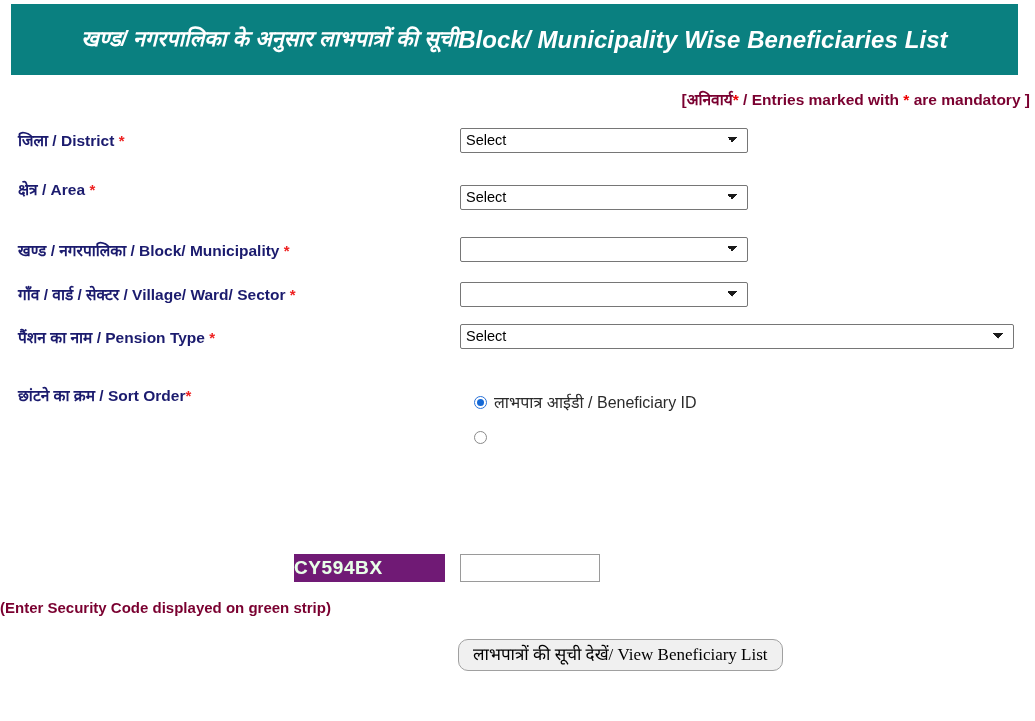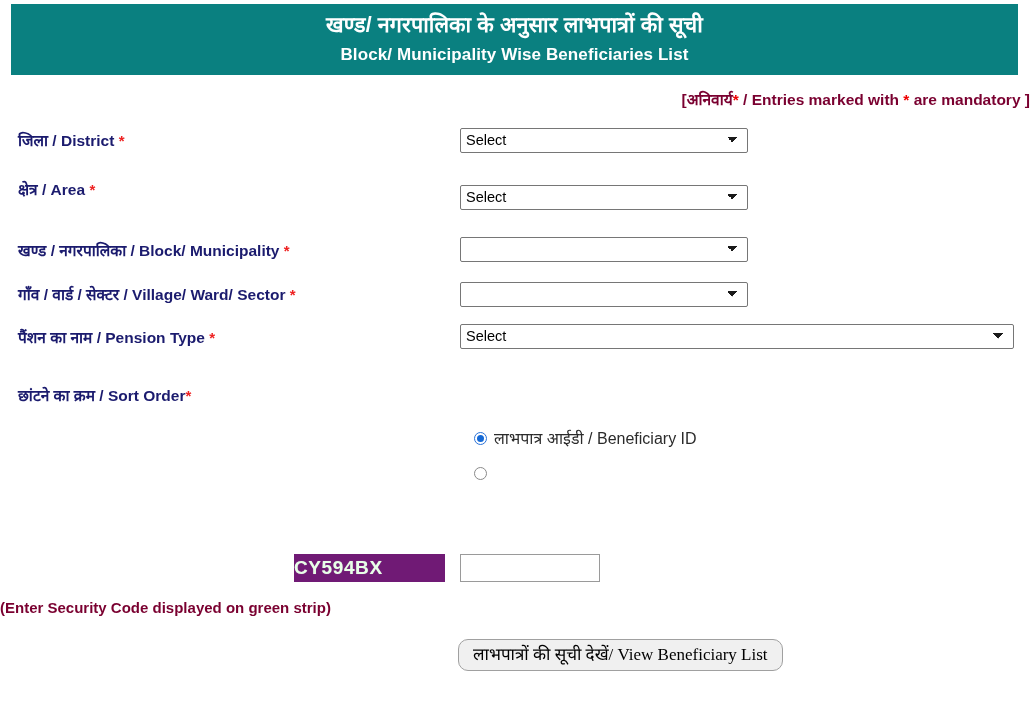--- a/index.html
+++ b/index.html
@@ -19,35 +19,35 @@
 
   
   .banner {
     position: absolute;
     left: 11px;
     top: 4px;
     width: 1007px;
     height: 71px;
     background: #0a8080;
     display: flex;
-    flex-direction: column;
     align-items: center;
     justify-content: center;
     box-sizing: border-box;
+    font-style: italic;
   }
   .banner-line {
     color: #ffffff;
     font-weight: bold;
     font-size: 21px;
     line-height: 29px;
     letter-spacing: 0.1px;
     white-space: nowrap;
   }
   .banner-line.hi { font-size: 21.5px; }
-  .banner-line.en { font-size: 17px; }
+  .banner-line.en { font-size: 24px; }
 
   
   .mandatory-note {
     position: absolute;
     left: 0;
     top: 88px;
     width: 1030px;
     text-align: right;
     font-size: 15.5px;
     font-weight: bold;
@@ -105,21 +105,20 @@
     background-size: 5.5px 5.5px, 5.5px 5.5px;
     background-repeat: no-repeat;
     line-height: 21px;
   }
 
   
   .radio-group {
     position: absolute;
     left: 474px;
     top: 390px;
-    margin-top: 36px;
   }
   .radio-row {
     display: flex;
     align-items: center;
     height: 25px;
     margin-bottom: 10px;
   }
   .radio-row:last-child { margin-bottom: 0; }
   .radio-box {
     width: 13px;

